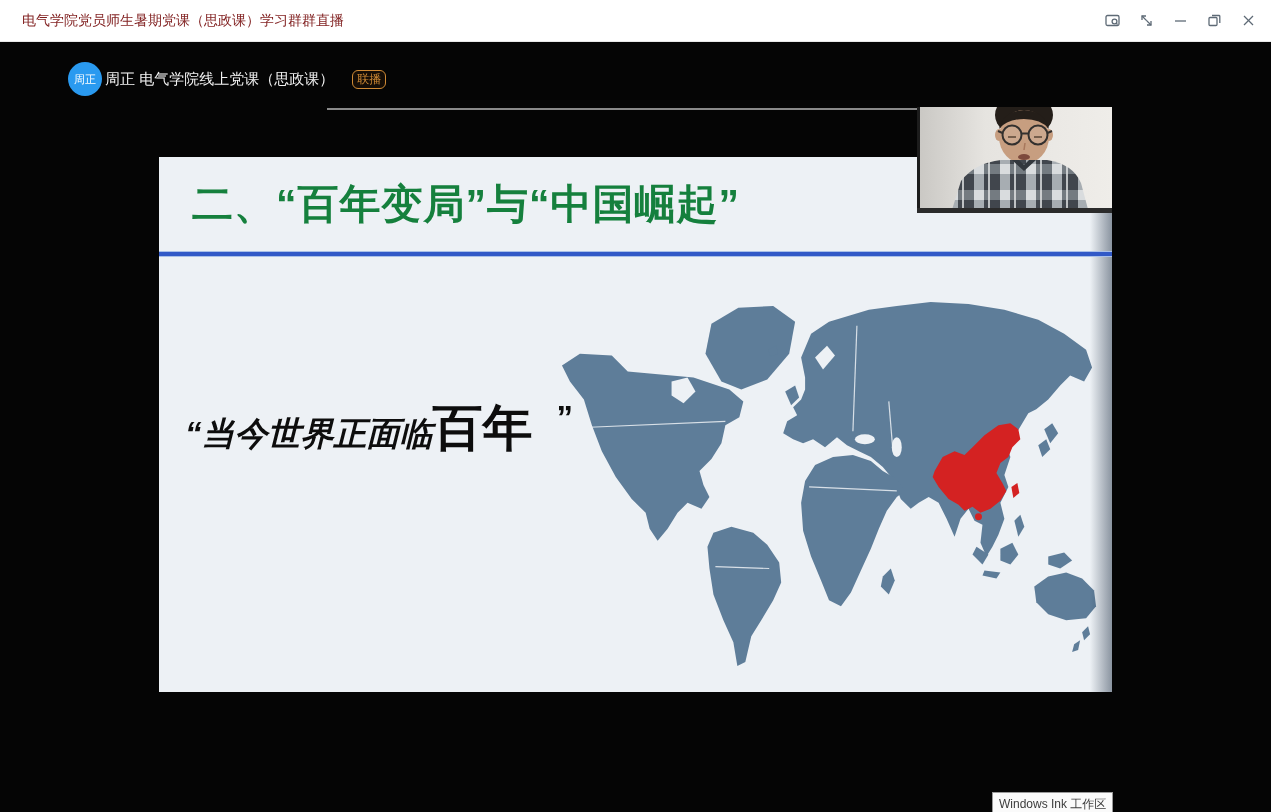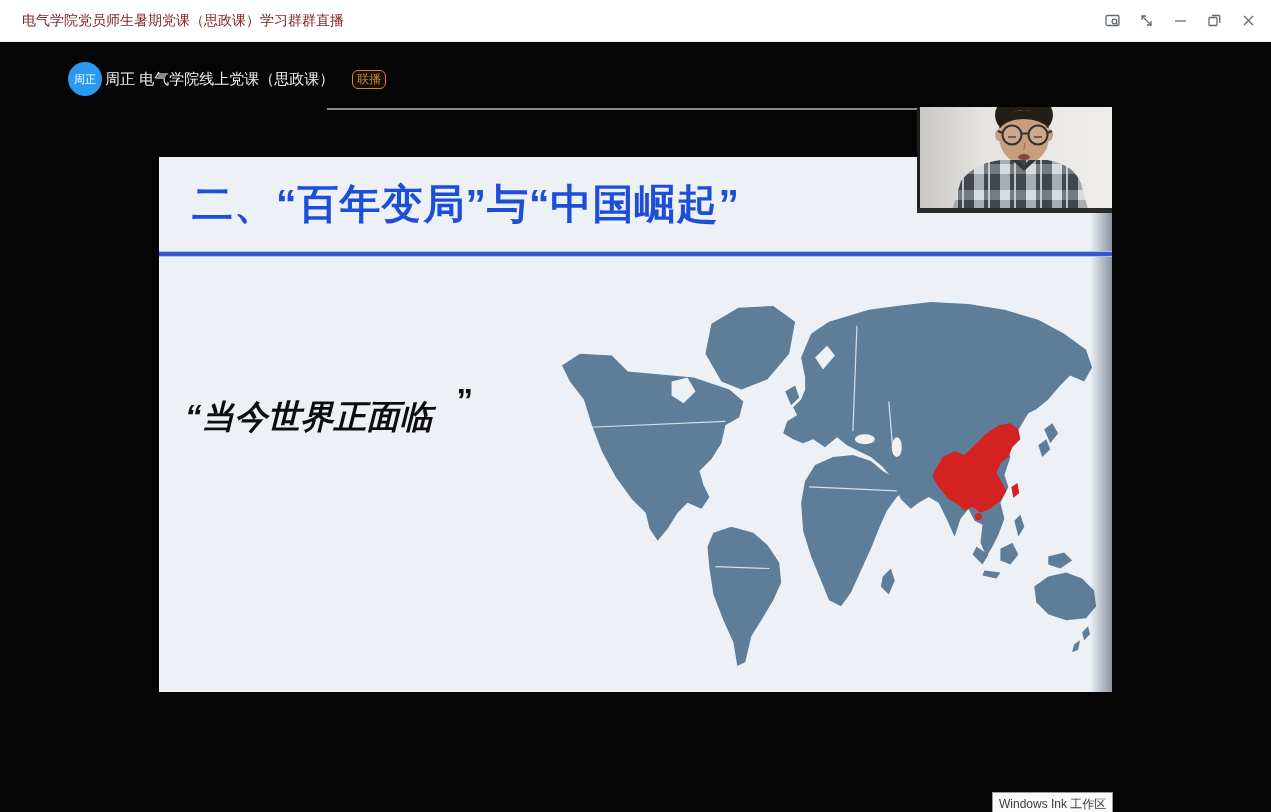--- a/index.html
+++ b/index.html
@@ -29,21 +29,21 @@
     align-items:center;gap:18px;margin-left:32px;}
   .presenter-name{color:#f2f2f2;font-size:15px;}
   .badge{border:1px solid var(--badge);color:var(--badge);font-size:12px;line-height:1;
     padding:2.5px 4px;border-radius:6px;background:rgba(70,40,10,0.25);}
 
   .feed-topline{position:absolute;left:327px;top:66px;width:785px;height:2px;background:#8a8a8a;}
 
   
   .slide{position:absolute;left:159px;top:115px;width:953px;height:535px;background:#edf1f5;}
   .slide-heading{position:absolute;left:33px;top:20px;font-size:41px;font-weight:800;
-    color:#1d4ed8;letter-spacing:1px;white-space:nowrap;z-index:3;}
+    color:#15803d;letter-spacing:1px;white-space:nowrap;z-index:3;}
   .slide-rule{position:absolute;left:0;right:0;top:95px;height:4px;background:var(--accent);
     box-shadow:0 -1px 0 #a9c0e8,0 1px 0 #a9c0e8;z-index:3;}
   .map-svg{position:absolute;left:395px;top:125px;width:558px;height:388px;z-index:1;}
   .quote{position:absolute;left:26px;top:238px;display:flex;align-items:baseline;
     font-weight:800;color:#0d0d0d;white-space:nowrap;z-index:4;}
   .q-reg{font-size:33px;font-style:italic;}
   .q-big{font-size:50px;}
   .q-close{font-size:33px;margin-left:24px;position:relative;top:-16px;}
   .slide-shade{position:absolute;right:0;top:56px;bottom:0;width:22px;z-index:2;
     background:linear-gradient(to right,rgba(40,56,76,0),rgba(40,56,76,0.5));}
@@ -149,20 +149,21 @@
 
       <g style="fill:var(--china)" stroke="none">
         <path d="M382,190 L390,176 L402,170 L412,174 L420,166 L432,154 L446,144 L458,142 L466,148 L468,158 L460,166 L456,176 L448,182 L444,192 L450,202 L454,210 L448,220 L438,228 L428,232 L420,226 L412,230 L406,224 L396,218 L386,206 L380,196 Z"></path>
         <path d="M459,206 L465,202 L467,212 L461,217 Z"></path>
         <circle cx="426" cy="236" r="3.5"></circle>
       </g>
     </svg>
 
     <div class="quote">
       <span class="q-reg">“当今世界正面临</span>
+      <span class="q-big">百年</span>
       <span class="q-close">”</span>
     </div>
 
     <div class="slide-shade"></div>
   </div>
 
   <div class="webcam">
     <svg width="195" height="106" viewBox="0 0 195 106">
       <defs>
         <linearGradient id="wall" x1="0" y1="0" x2="1" y2="0">

